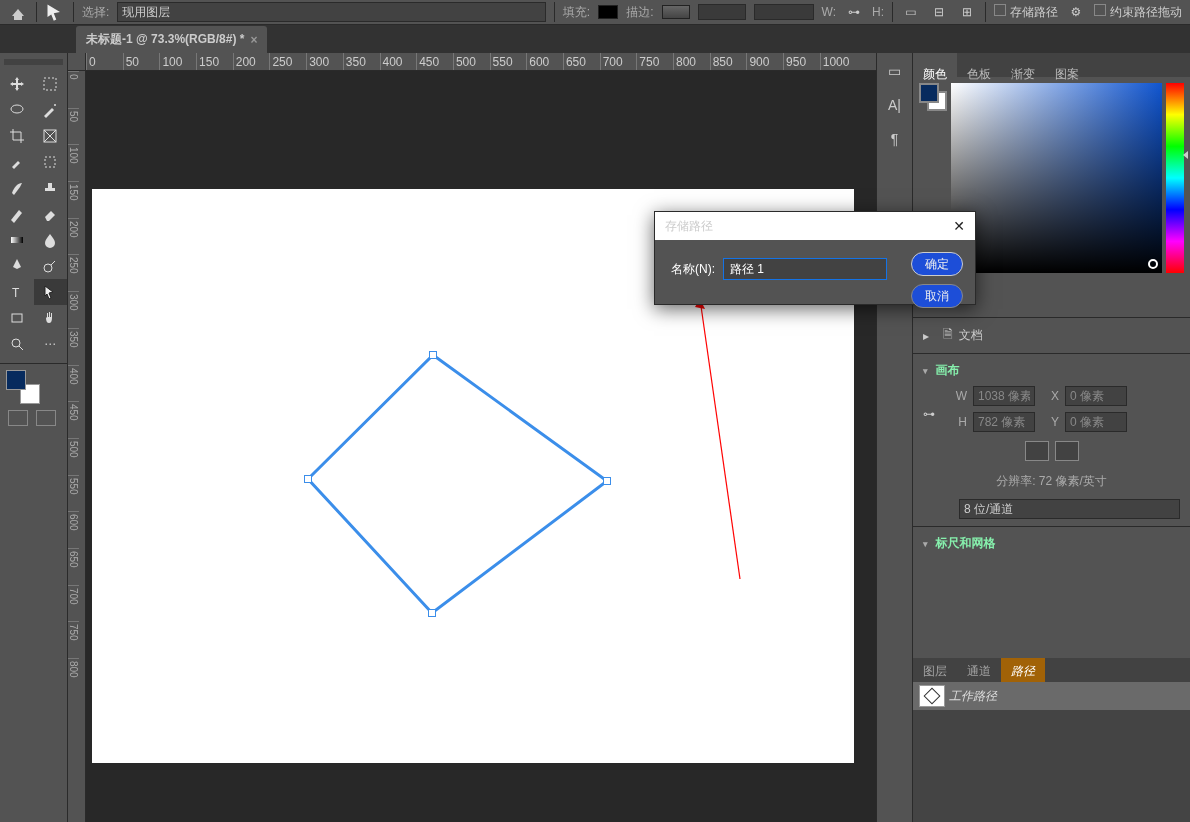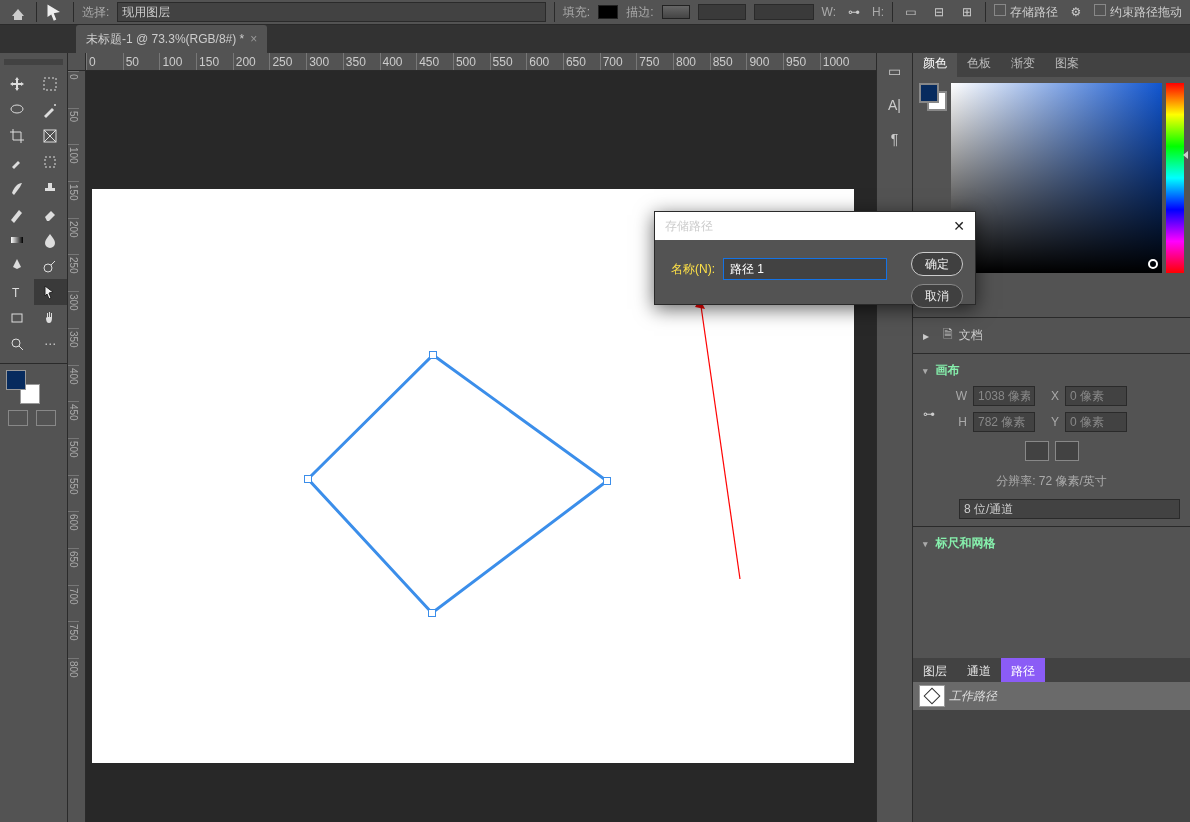--- a/index.html
+++ b/index.html
@@ -8,21 +8,21 @@
 .topbar .lbl { color:#aaa; }
 .topbar .swatch { width:20px; height:14px; background:#000; border:1px solid #222; }
 .topbar .swatch2 { width:28px; height:14px; background:linear-gradient(#666,#444); border:1px solid #222; }
 .topbar .drop { width:48px; height:16px; background:#3a3a3a; border:1px solid #2a2a2a; }
 .topbar .chk { width:12px; height:12px; border:1px solid #888; display:inline-block; margin-right:4px; }
 .topbar .sep { width:1px; height:20px; background:#2a2a2a; }
 .topbar .iconbtn { width:20px; height:20px; display:flex; align-items:center; justify-content:center; color:#ccc; }
 .home-icon { width:0; height:0; border-left:6px solid transparent; border-right:6px solid transparent; border-bottom:7px solid #ccc; position:relative; }
 .home-icon::after { content:""; position:absolute; top:6px; left:-4px; width:8px; height:5px; background:#ccc; }
 
-.tabbar { height:28px; background:#323232; display:flex; padding-left:76px; }
+.tabbar { height:28px; background:#323232; display:flex; align-items:flex-end; padding-left:76px;font-weight:bold; }
 .tab { background:#535353; padding:5px 10px; display:flex; align-items:center; gap:6px; font-size:12px; color:#ddd; border-top-left-radius:3px; border-top-right-radius:3px; }
 .tab .close { color:#999; cursor:pointer; }
 
 .main { position:absolute; top:53px; left:0; right:0; bottom:0; display:flex; }
 .toolbox { width:68px; background:#535353; border-right:1px solid #2a2a2a; padding-top:4px; }
 .toolrow { display:flex; }
 .tool { width:34px; height:26px; display:flex; align-items:center; justify-content:center; position:relative; }
 .tool.on { background:#3a3a3a; }
 .tool svg { width:18px; height:18px; }
 .colorstack { position:relative; width:34px; height:34px; margin:6px 0 0 6px; }
@@ -40,21 +40,21 @@
 .canvas { position:absolute; top:136px; left:24px; width:762px; height:574px; background:#fff; }
 .canvas svg { position:absolute; top:0; left:0; }
 .anchor { position:absolute; width:8px; height:8px; background:#fff; border:1px solid #3b8eea; }
 .arrow-ann { position:absolute; }
 
 .rightdock { width:36px; background:#535353; border-left:1px solid #2a2a2a; display:flex; flex-direction:column; align-items:center; padding-top:6px; gap:10px; }
 .rightdock div { width:24px; height:24px; display:flex; align-items:center; justify-content:center; font-size:14px; }
 
 .panels { width:278px; background:#535353; border-left:1px solid #2a2a2a; display:flex; flex-direction:column; }
 .paneltabs { display:flex; background:#424242; height:24px; }
-.paneltabs span { padding:2px 10px; color:#bbb; }
+.paneltabs span { padding:13px 10px; color:#bbb; }
 .paneltabs span.on { background:#535353; color:#fff; }
 .colorpanel { height:240px; position:relative; padding:6px; display:flex; gap:4px; }
 .color-sw { width:28px; height:28px; position:relative; }
 .color-sw .a { position:absolute; width:20px; height:20px; background:#072b5e; border:2px solid #888; top:0; left:0; }
 .color-sw .b { position:absolute; width:20px; height:20px; background:#fff; border:2px solid #888; bottom:0; right:0; }
 .gradient-box { flex:1; height:190px; background:linear-gradient(to bottom, rgba(0,0,0,0) 0%, #000 100%), linear-gradient(to right, #fff 0%, #1055d0 100%); position:relative; }
 .huebar { width:18px; height:190px; background:linear-gradient(to bottom,#f00,#ff0,#0f0,#0ff,#00f,#f0f,#f00); position:relative; }
 .huebar .mark { position:absolute; right:-4px; top:68px; width:0; height:0; border-top:4px solid transparent; border-bottom:4px solid transparent; border-right:5px solid #ccc; }
 
 .propsec { border-top:1px solid #2a2a2a; padding:4px 0; }
@@ -63,36 +63,36 @@
 .proprow { display:flex; align-items:center; padding:3px 10px; gap:6px; }
 .proprow label { width:18px; text-align:right; color:#aaa; }
 .proprow input { width:62px; height:20px; background:#424242; border:1px solid #2a2a2a; color:#888; padding:0 4px; }
 .proprow select, .sel { flex:1; height:20px; background:#424242; border:1px solid #2a2a2a; color:#ccc; padding:0 4px; display:flex; align-items:center; }
 .fillbox { width:20px; height:18px; background:#fff; border:1px solid #888; }
 .dpirow { text-align:center; color:#aaa; padding:6px; }
 .orient { display:flex; gap:6px; justify-content:center; padding:6px; }
 .orient div { width:24px; height:20px; border:1px solid #888; background:#424242; }
 
 .layertabs { display:flex; background:#424242; height:24px; margin-top:auto; }
-.layertabs span { padding:5px 10px; color:#e5e5e5; }
-.layertabs span.on { background:#8b5cf6; color:#fff; }
+.layertabs span { padding:5px 10px; color:#a3a3a3; }
+.layertabs span.on { background:#a16207; color:#fff;font-style:italic; }
 .pathlist { background:#444; min-height:140px; }
 .pathrow { display:flex; align-items:center; gap:4px; padding:3px 6px; background:#6a6a6a; }
 .pathrow .thumb { width:26px; height:22px; background:#fff; border:1px solid #999; display:flex; align-items:center; justify-content:center; }
 .pathrow .thumb::after { content:""; width:10px; height:10px; transform:rotate(45deg); border:1px solid #333; }
 .pathrow .nm { font-style:italic; color:#ddd; }
 
 .dialog { position:absolute; top:211px; left:654px; width:322px; background:#535353; border:1px solid #2a2a2a; box-shadow:0 4px 18px rgba(0,0,0,.6); z-index:50; }
 .dialog .titlebar { background:#fff; color:#222; height:28px; display:flex; align-items:center; justify-content:space-between; padding:0 10px; }
 .dialog .titlebar .x { color:#222; font-size:14px; cursor:pointer; }
 .dialog .body { padding:18px 16px 24px; display:flex; align-items:center; gap:8px; }
-.dialog .body label { color:#fde047; }
+.dialog .body label { color:#ffffff; }
 .dialog .body input { width:164px; height:22px; background:#424242; border:1px solid #1473e6; color:#fff; padding:0 6px; }
 .dialog .btns { position:absolute; right:12px; top:40px; display:flex; flex-direction:column; gap:8px; }
-.dialog .btns button { width:52px; height:24px; background:#404040; border:1px solid #888; border-radius:12px; color:#eee; cursor:pointer; }
+.dialog .btns button { width:52px; height:24px; background:#1d4ed8; border:1px solid #888; border-radius:12px; color:#eee; cursor:pointer; }
 .dialog .btns button:first-child { border-color:#ccc; }
 </style>
 </head>
 <body>
 
 <div class="topbar">
   <div class="iconbtn">
       <div class="home-icon"></div>
     </div>
   <div class="sep"></div>

